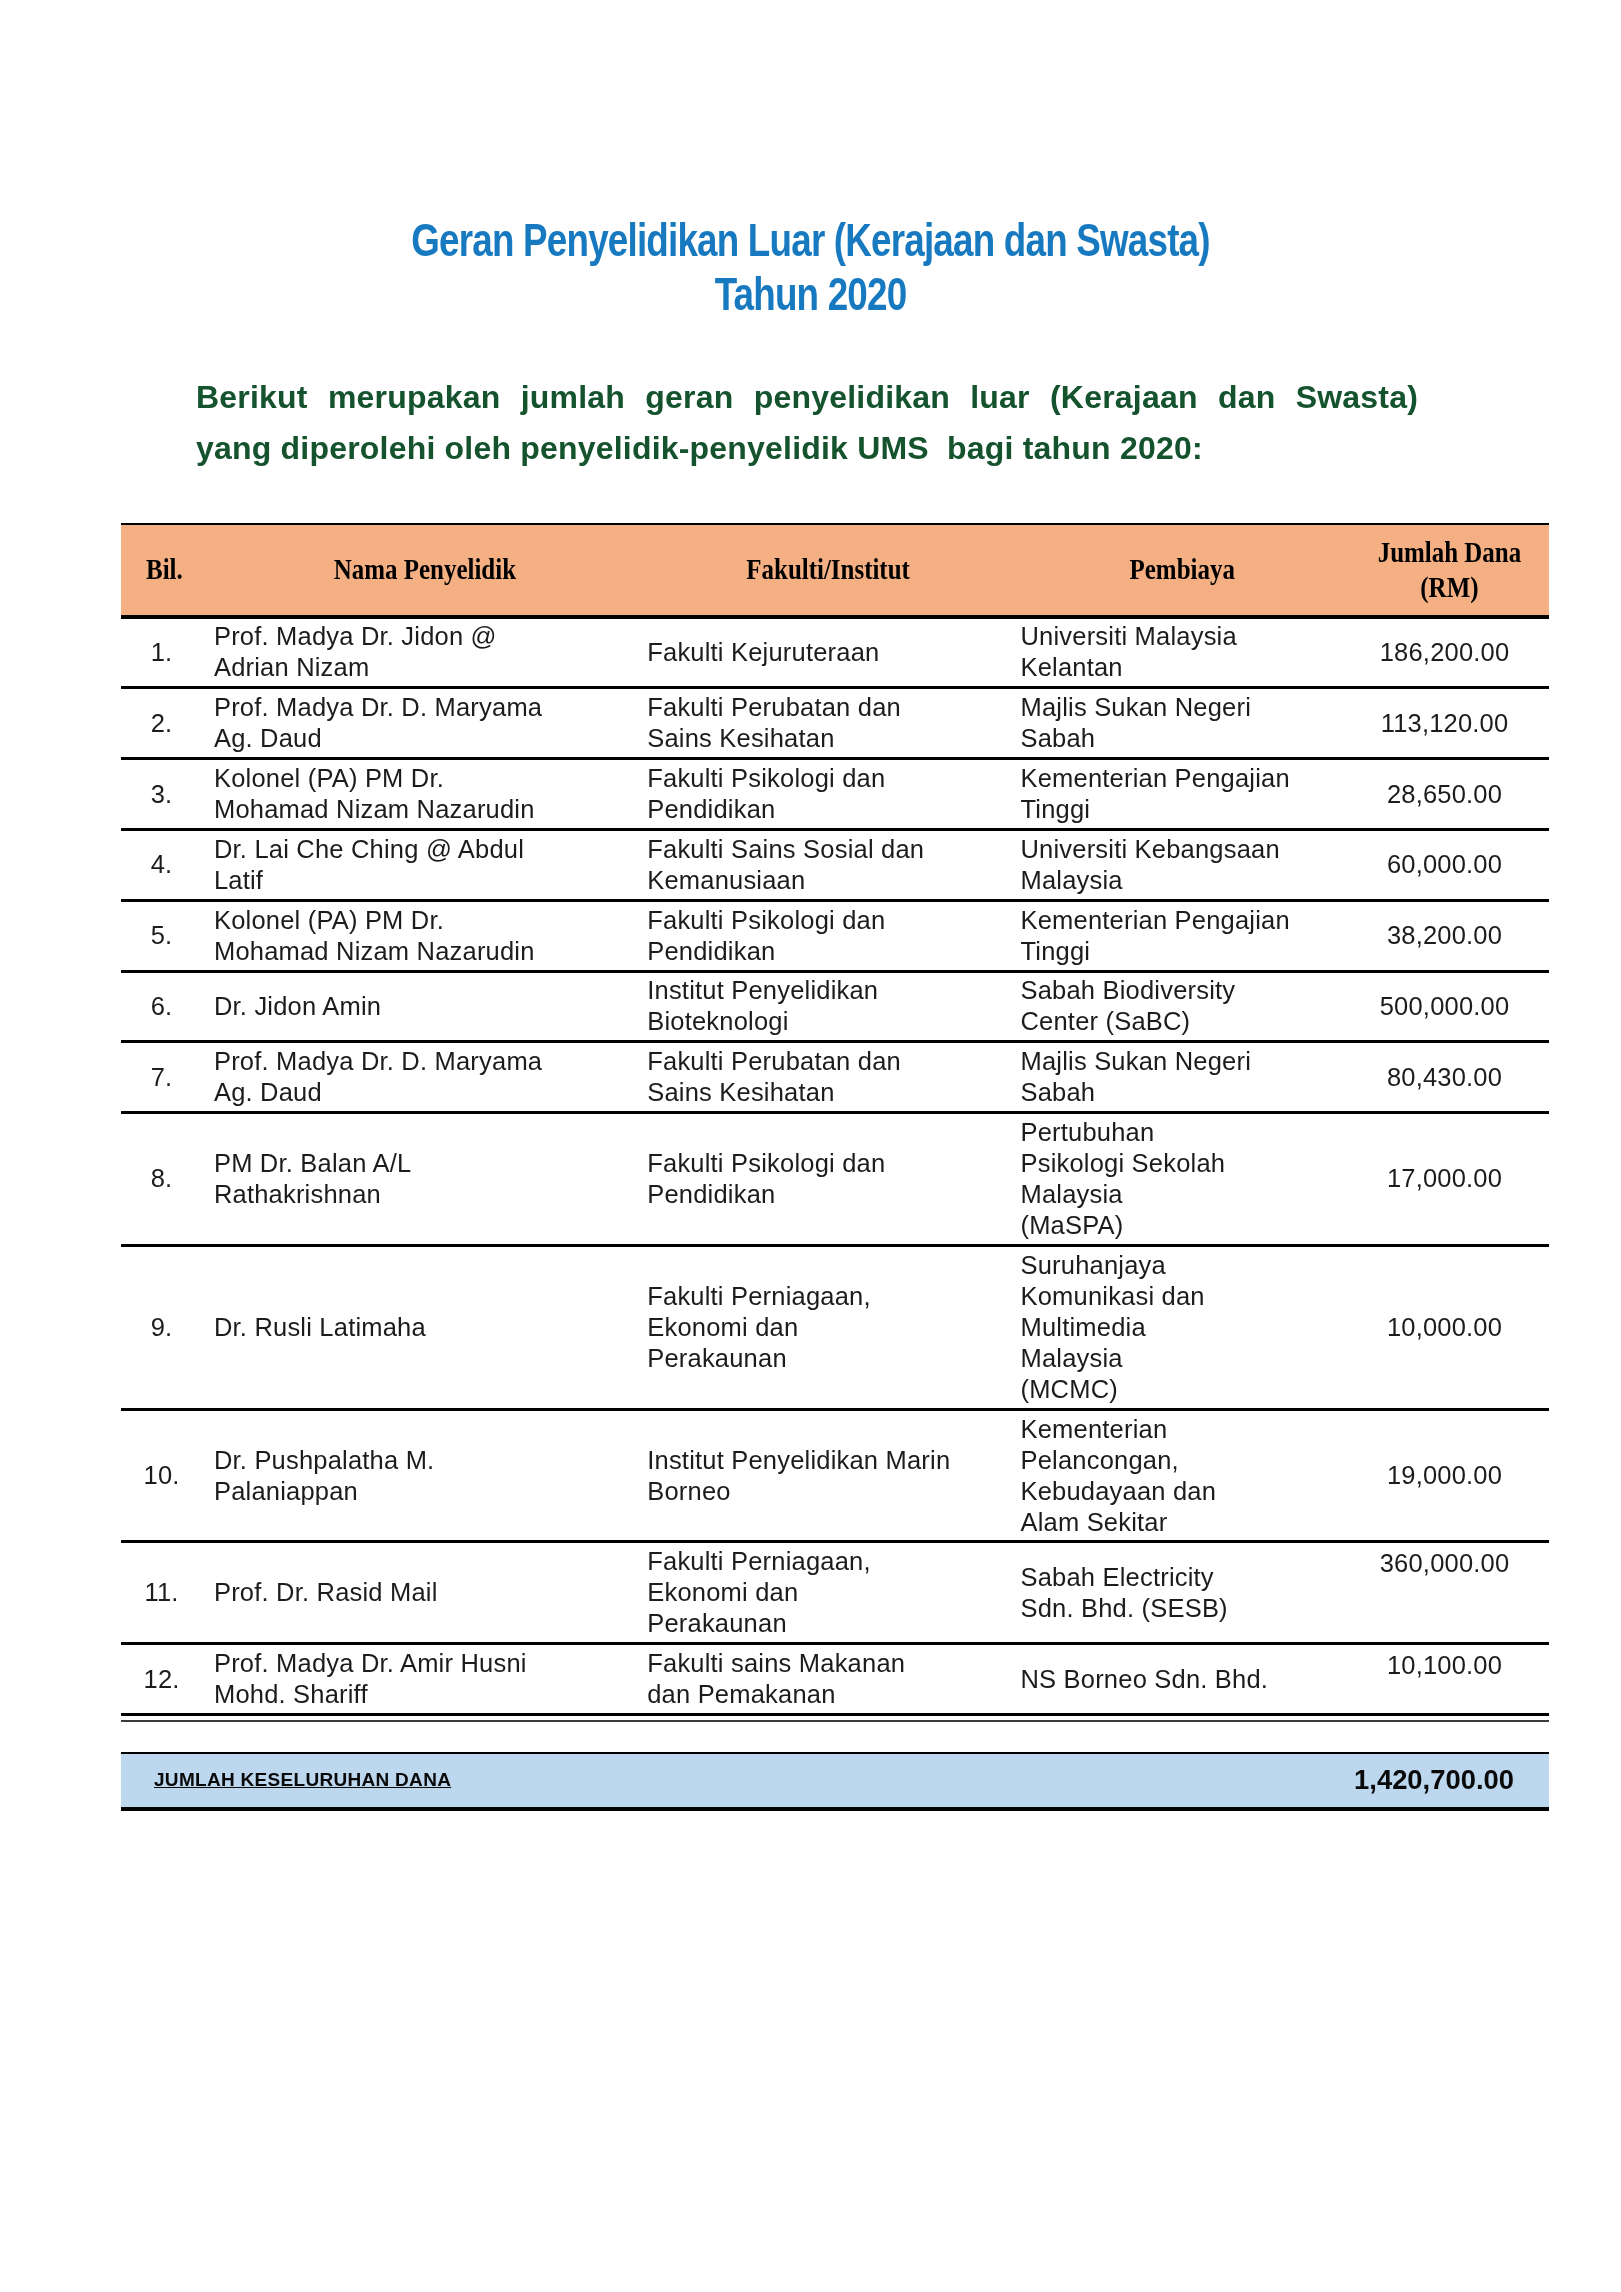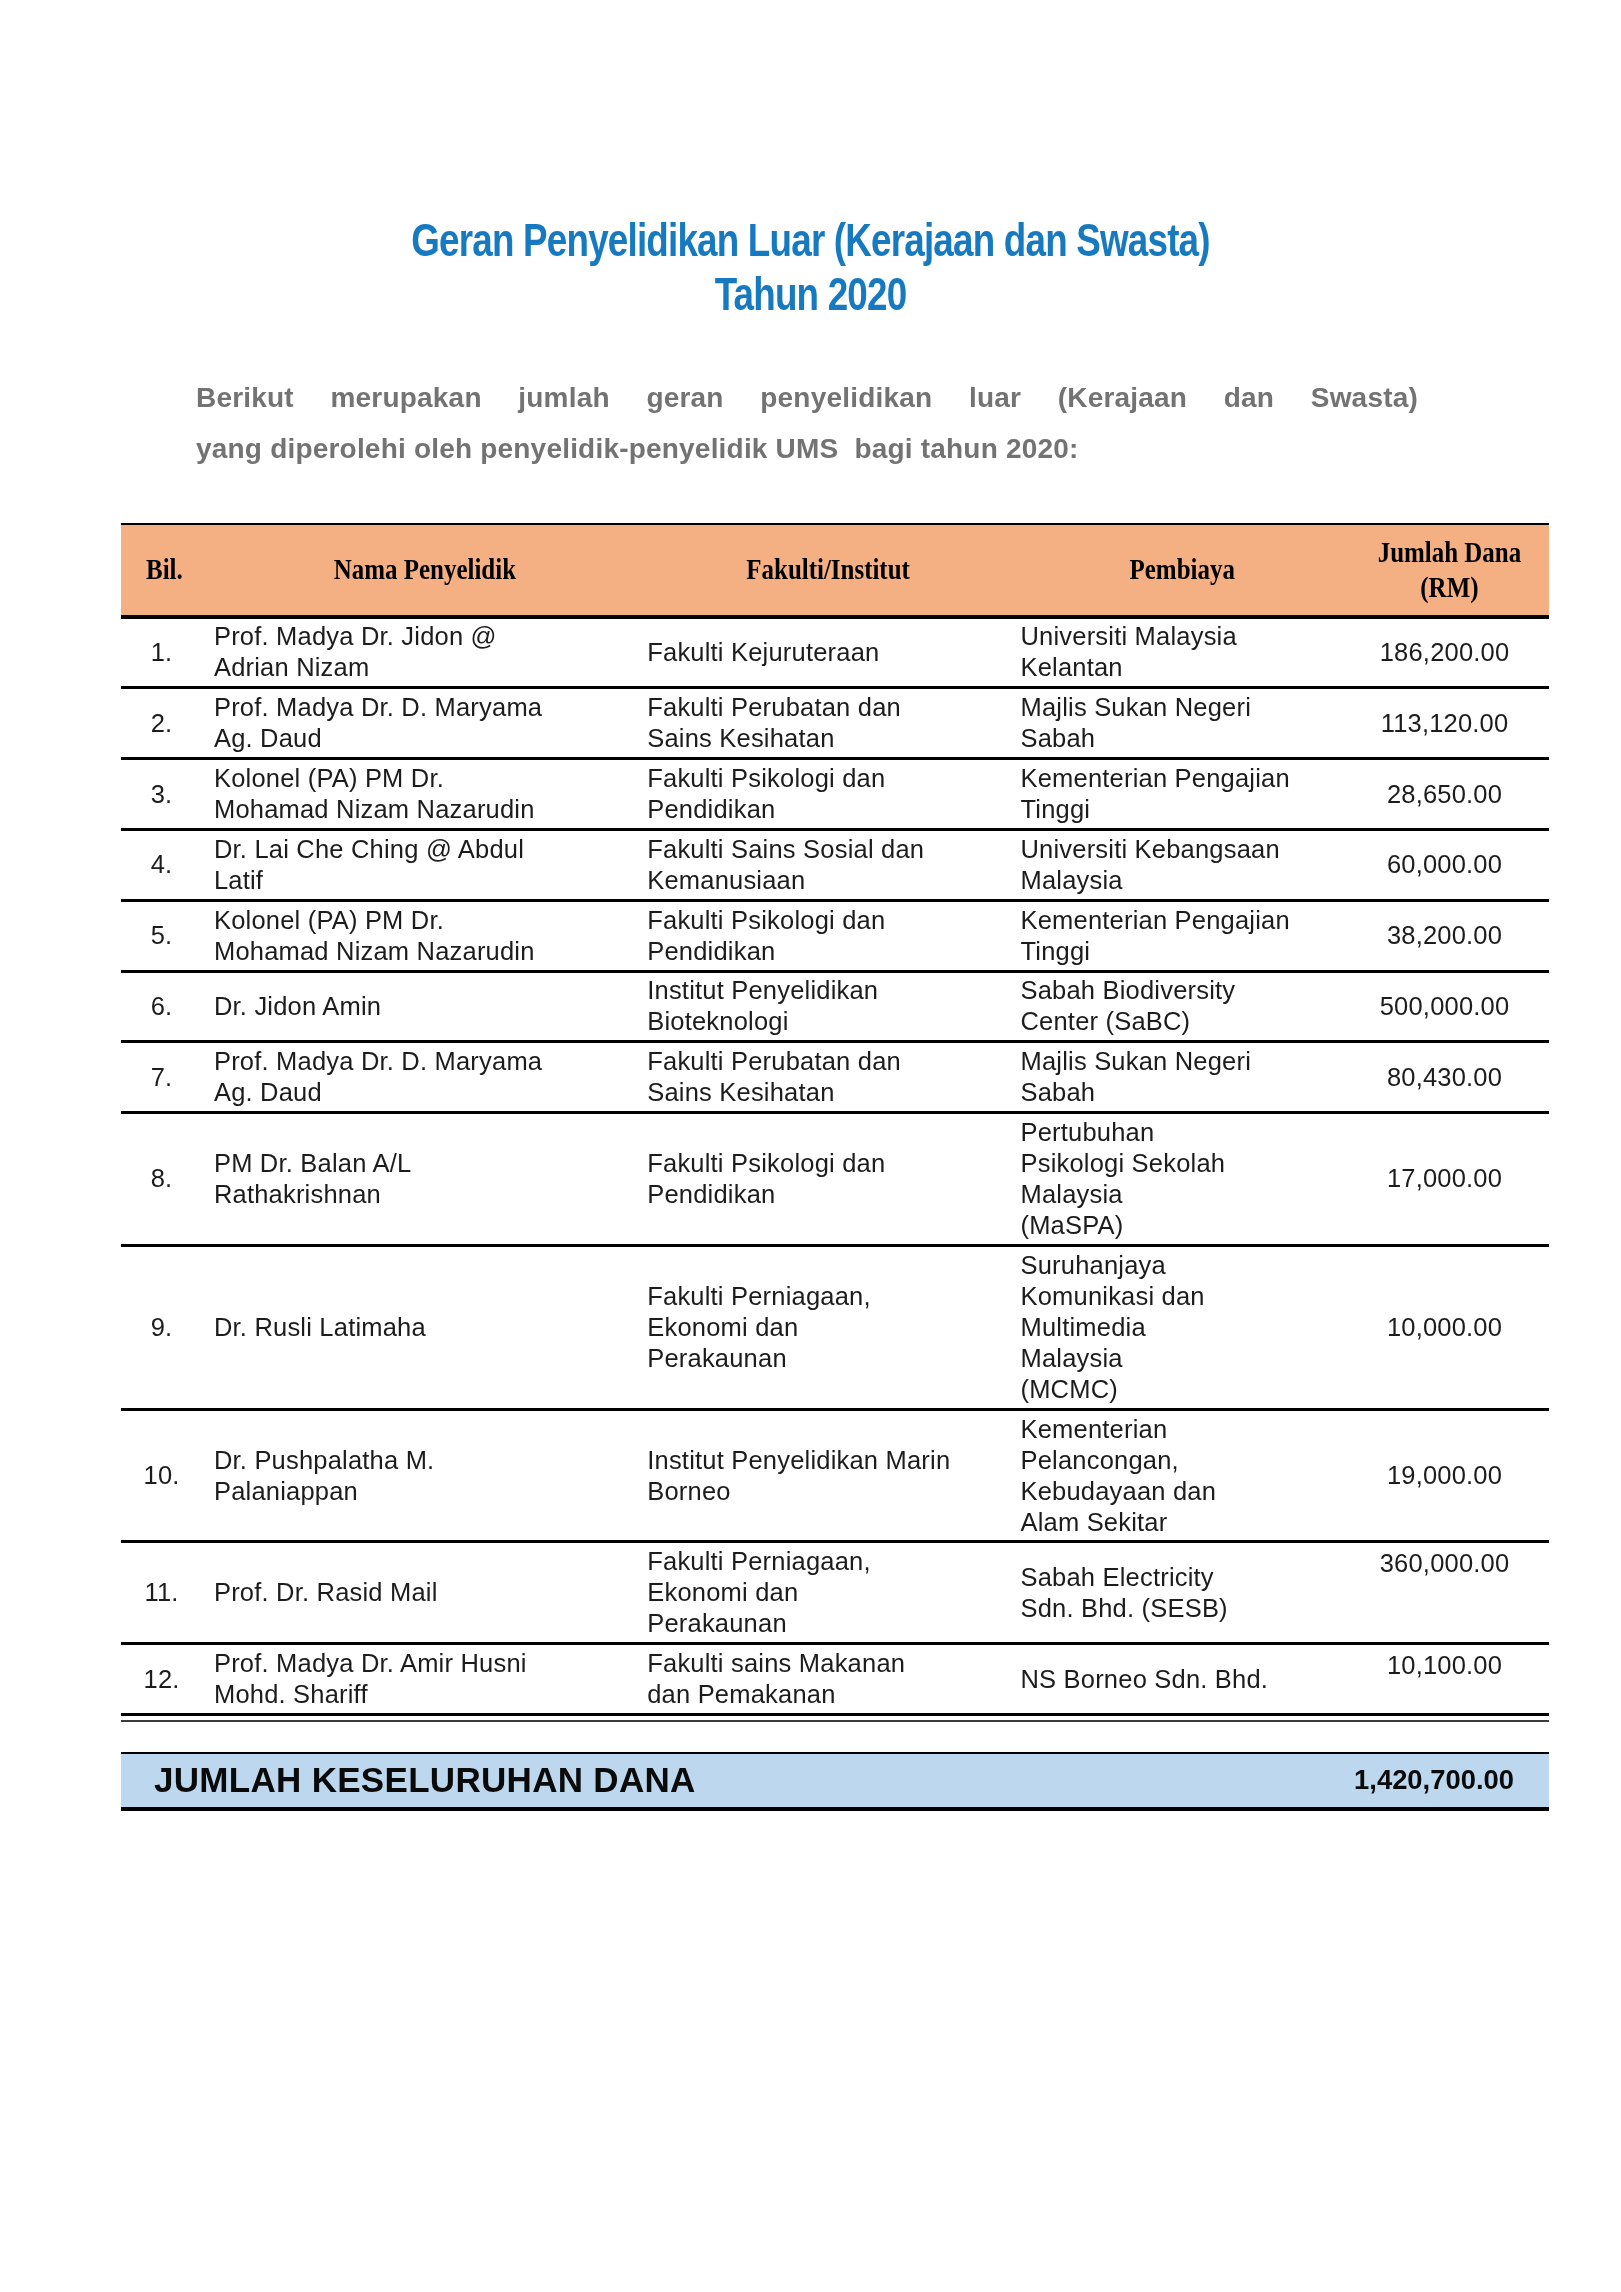--- a/index.html
+++ b/index.html
@@ -13,21 +13,21 @@
   .doc-title{
     margin:0;padding-top:186px;text-align:center;font-weight:bold;
     font-size:46px;line-height:54px;color:#1779BF;
     transform:scaleX(0.80);transform-origin:center top;letter-spacing:-1px;
   }
   .doc-title span{display:block;}
 
   
   .intro{
     margin:51px 0 0 196px;width:1222px;
-    font-size:28px;line-height:51px;font-weight:bold;color:#737373;
+    font-size:32px;line-height:51px;font-weight:bold;color:#14532d;
     letter-spacing:0.2px;
   }
   .intro .l1{display:block;text-align:justify;text-align-last:justify;}
   .intro .l2{display:block;white-space:pre-wrap;}
 
   
   table.grant-table{
     margin:49px 0 0 121px;width:1428px;border-collapse:collapse;table-layout:fixed;
   }
   .grant-table thead th{
@@ -49,21 +49,21 @@
     width:1428px;margin:3.9px 0 0 121px;border-top:2px solid #3c3c3c;height:0;
   }
 
   
   .total-bar{
     width:1428px;margin:30px 0 0 121px;box-sizing:border-box;
     background:#BDD7EE;border-top:2px solid #000;border-bottom:4.9px solid #000;
     height:59px;display:flex;align-items:center;justify-content:space-between;
     font-weight:bold;color:#0a0a0a;
   }
-  .total-label{padding-left:33px;font-size:35px;letter-spacing:0.3px;}
+  .total-label{padding-left:33px;font-size:19px;letter-spacing:0.3px;text-decoration:underline;}
   .total-value{padding-right:35px;font-size:27.4px;}
 </style>
 </head>
 <body>
 
 <div class="page">
 
   <h1 class="doc-title">
     <span>Geran Penyelidikan Luar (Kerajaan dan Swasta)</span>
     <span>Tahun 2020</span>

